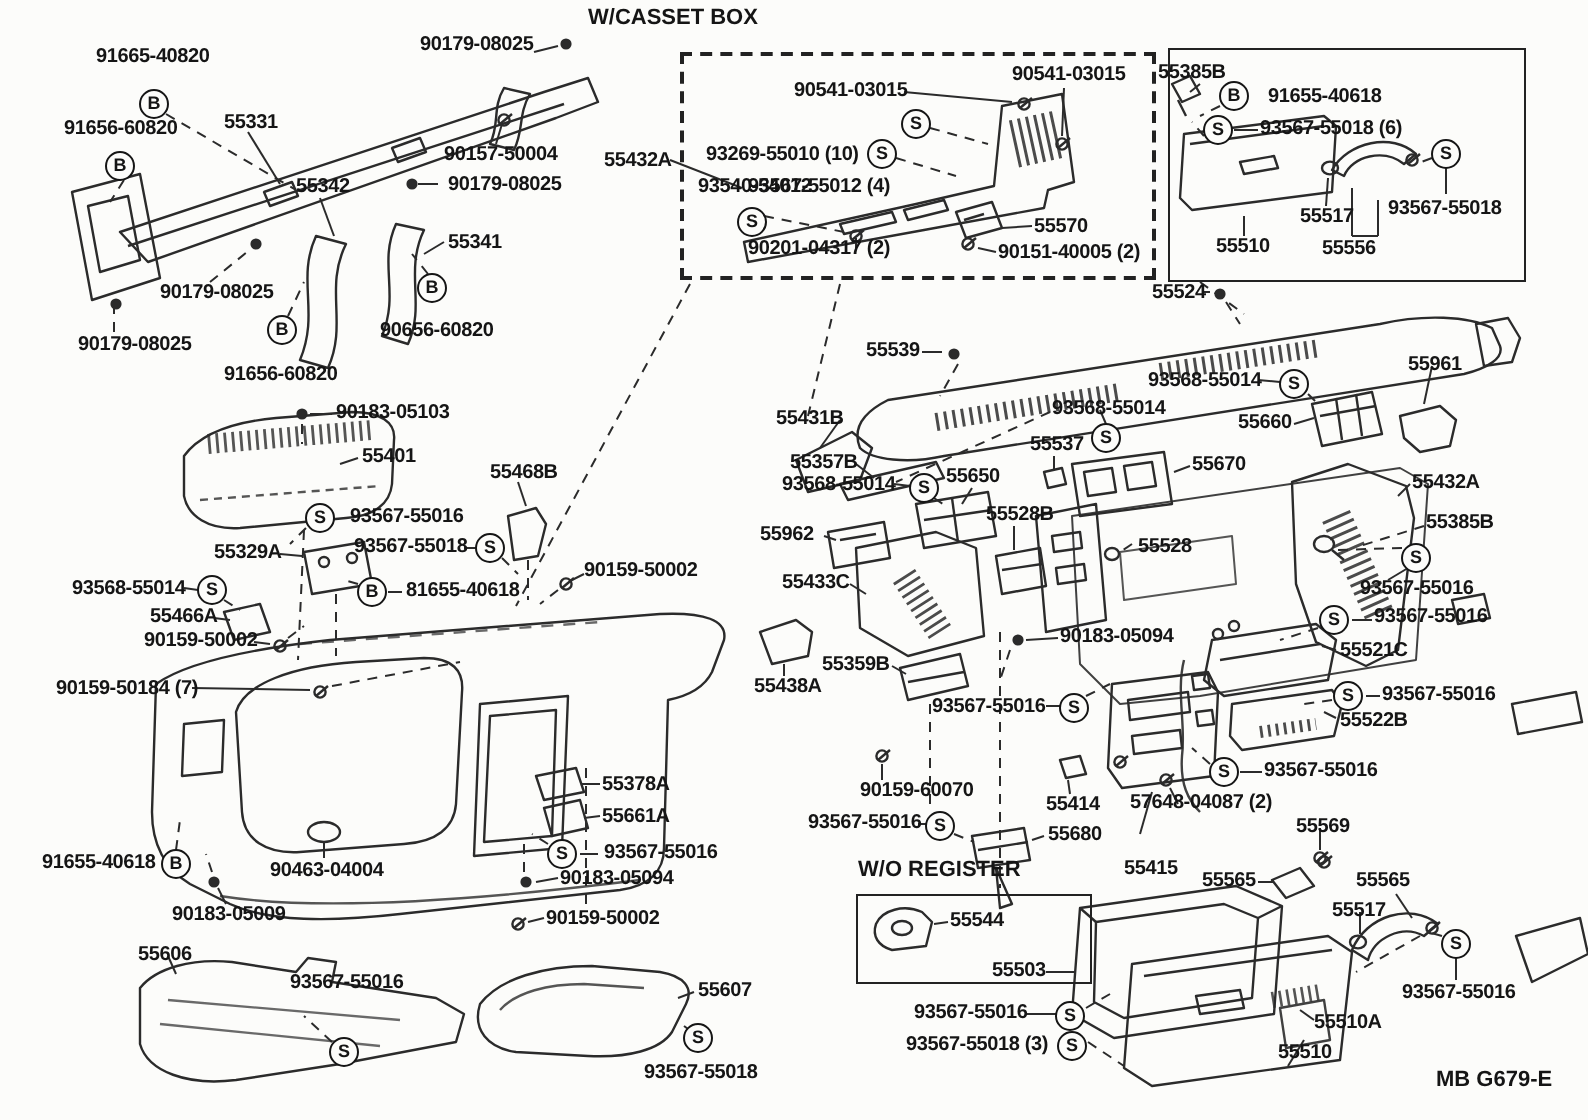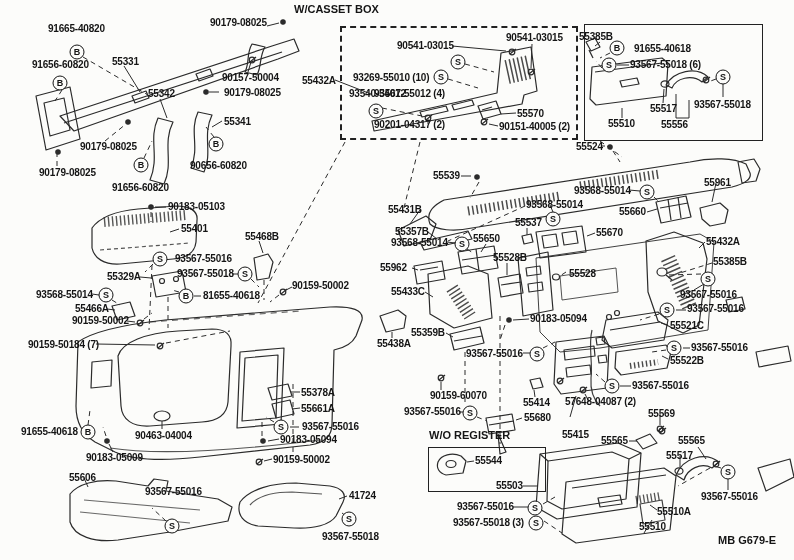--- a/index.html
+++ b/index.html
@@ -433,21 +433,21 @@
       <div class="plabel" style="left: 36px; top: 289px;">93568-55014</div>
       <div class="plabel" style="left: 75px; top: 303px;">55466A</div>
       <div class="plabel" style="left: 72px; top: 315px;">90159-50002</div>
       <div class="plabel" style="left: 292px; top: 280px;">90159-50002</div>
       <div class="plabel" style="left: 28px; top: 339px;">90159-50184 (7)</div>
       <div class="plabel" style="left: 21px; top: 426px;">91655-40618</div>
       <div class="plabel" style="left: 135px; top: 430px;">90463-04004</div>
       <div class="plabel" style="left: 86px; top: 452px;">90183-05009</div>
       <div class="plabel" style="left: 69px; top: 472px;">55606</div>
       <div class="plabel" style="left: 145px; top: 486px;">93567-55016</div>
-      <div class="plabel" style="left: 349px; top: 490px;">41724</div>
+      <div class="plabel" style="left: 349px; top: 490px;">55607</div>
       <div class="plabel" style="left: 322px; top: 531px;">93567-55018</div>
       <div class="plabel" style="left: 280px; top: 434px;">90183-05094</div>
       <div class="plabel" style="left: 273px; top: 454px;">90159-50002</div>
       <div class="plabel" style="left: 301px; top: 387px; text-align: right;">55378A</div>
       <div class="plabel" style="left: 301px; top: 403px;">55661A</div>
       <div class="plabel" style="left: 302px; top: 421px;">93567-55016</div>
       <div class="plabel" style="left: 475px; top: 455px;">55544</div>
       <div class="plabel" style="left: 416px; top: 390px; margin-left: 14px;">90159-60070</div>
       <div class="plabel" style="left: 466px; top: 348px;">93567-55016</div>
       <div class="plabel" style="left: 404px; top: 406px;">93567-55016</div>

